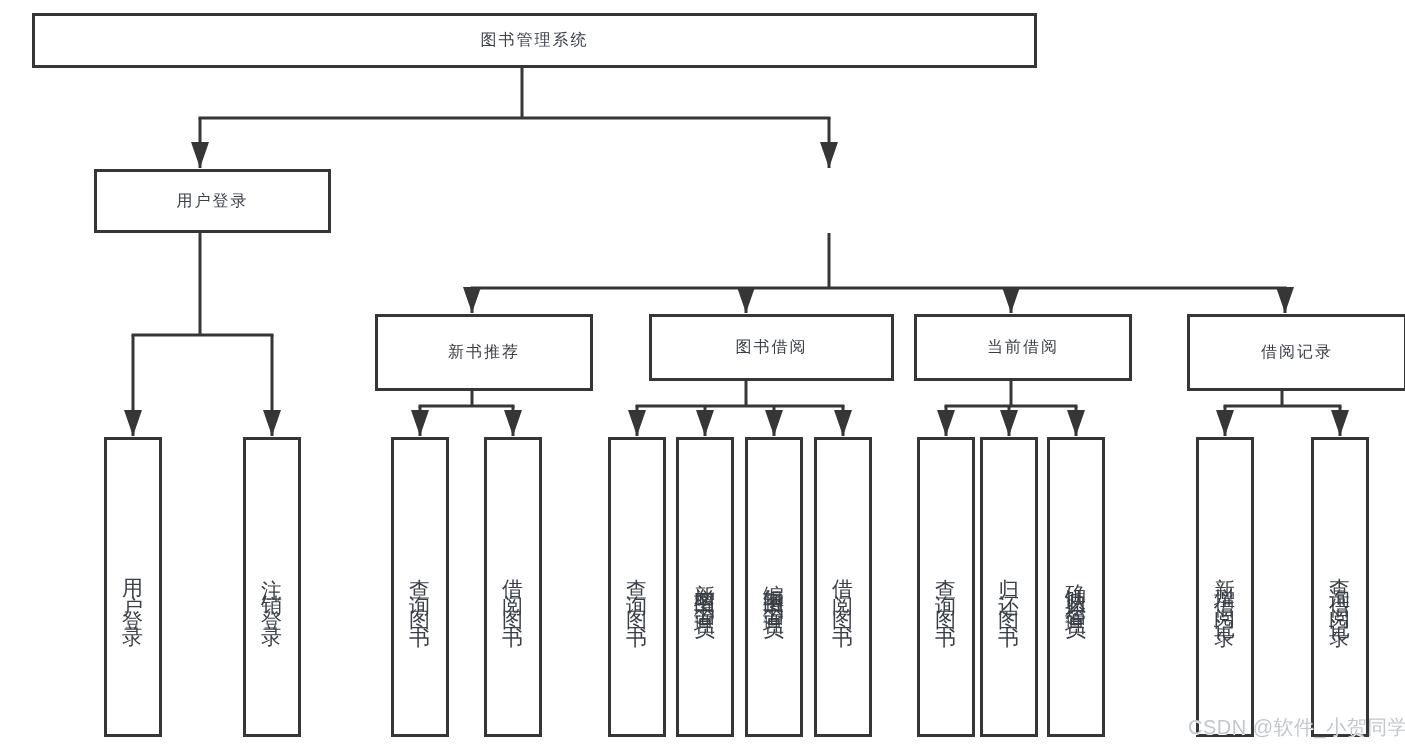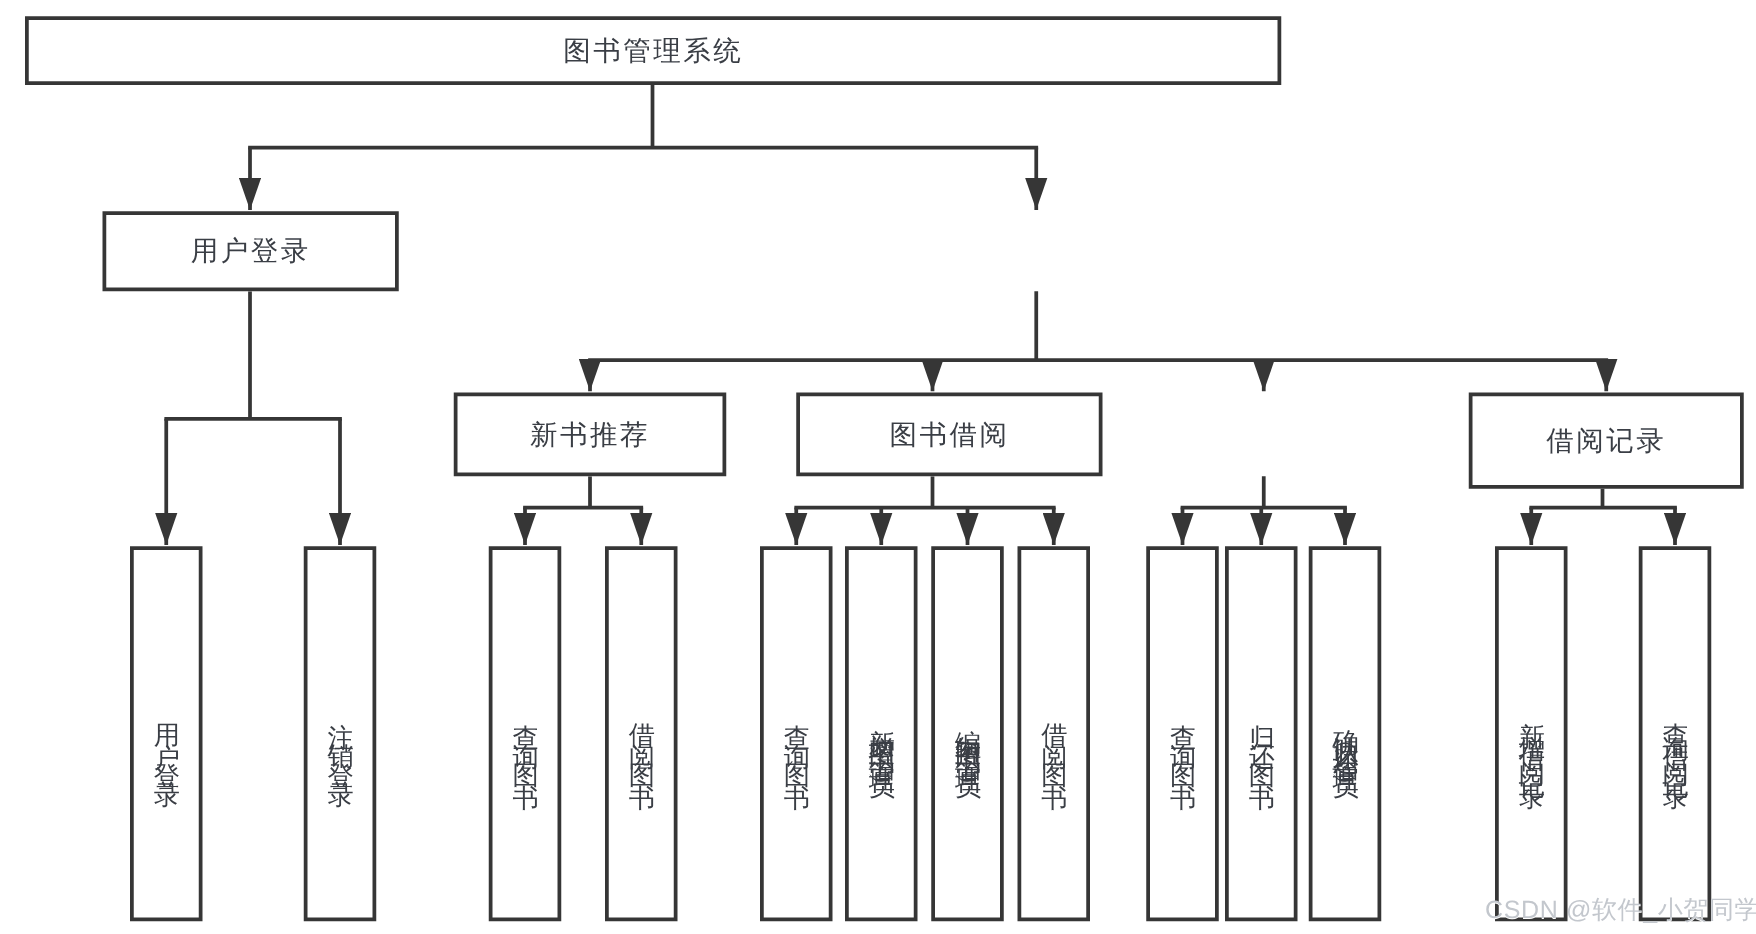--- a/index.html
+++ b/index.html
@@ -13,21 +13,21 @@
   #wires{position:absolute;left:0;top:0;z-index:0;}
   .node{
     position:absolute;
     box-sizing:border-box;
     border:3px solid #363636;
     background:#ffffff;
     display:flex;align-items:center;justify-content:center;
     color:#3a3e45;
     z-index:1;
   }
-  .hnode{font-size:22px;letter-spacing:2px;}
+  .hnode{font-size:16px;letter-spacing:2px;margin-left:12px;}
   .leaf{top:437px;width:58px;height:300px;}
   .leaf .vtext{
     writing-mode:vertical-rl;
     text-orientation:mixed;
     font-size:21px;
     line-height:1;
     white-space:nowrap;
   }
   .sp-lg .vtext{letter-spacing:16px;margin-top:14px;}
   .sp-md .vtext{letter-spacing:10px;margin-top:8px;}
@@ -100,22 +100,23 @@
       <line x1="1223.5" y1="406" x2="1341.5" y2="406"></line>
       <line x1="1225" y1="406" x2="1225" y2="436" marker-end="url(#arw)"></line>
       <line x1="1340" y1="406" x2="1340" y2="436" marker-end="url(#arw)"></line>
     </g>
   </svg>
 
   <div class="node hnode" style="left:20px;top:13px;width:1005px;height:55px">图书管理系统</div>
 
   <div class="node hnode" style="left:82px;top:169px;width:237px;height:64px">用户登录</div>
 
-  <div class="node hnode" style="left:363px;top:314px;width:218px;height:67px">新书推荐</div>
+  <div class="node hnode" style="left:363px;top:314px;width:218px;height:77px">新书推荐</div>
   <div class="node hnode" style="left:637px;top:314px;width:245px;height:67px">图书借阅</div>
+  <div class="node hnode" style="left:902px;top:314px;width:218px;height:67px">当前借阅</div>
   <div class="node hnode" style="left:1175px;top:314px;width:220px;height:77px">借阅记录</div>
 
   <div class="node leaf sp-lg" style="left:104px">
     <span class="vtext">用户登录</span>
   </div>
   <div class="node leaf sp-lg" style="left:243px">
     <span class="vtext">注销登录</span>
   </div>
   <div class="node leaf sp-lg" style="left:391px">
     <span class="vtext">查询图书</span>

